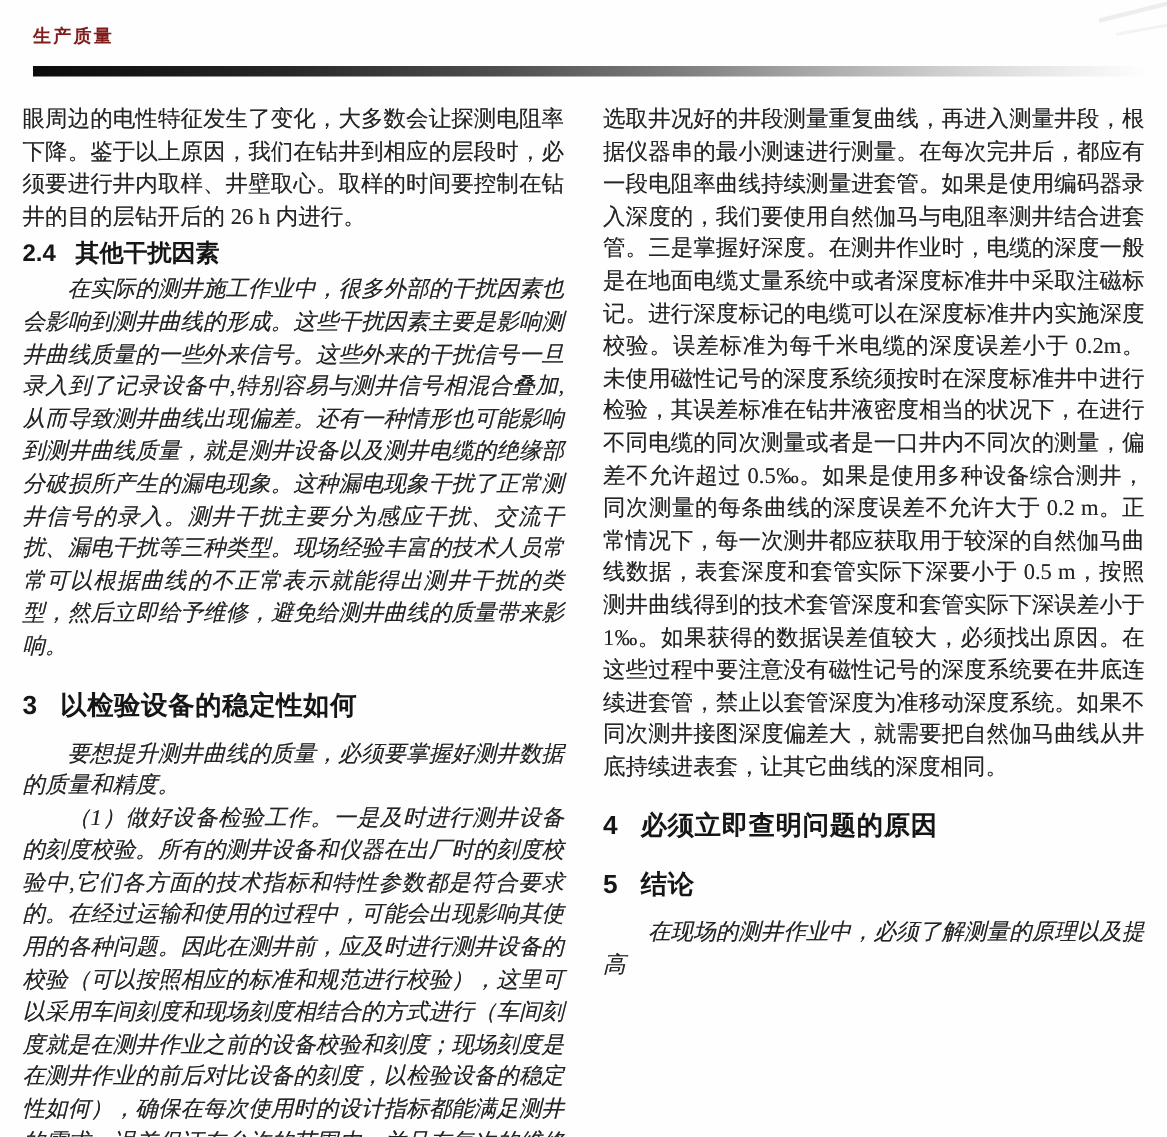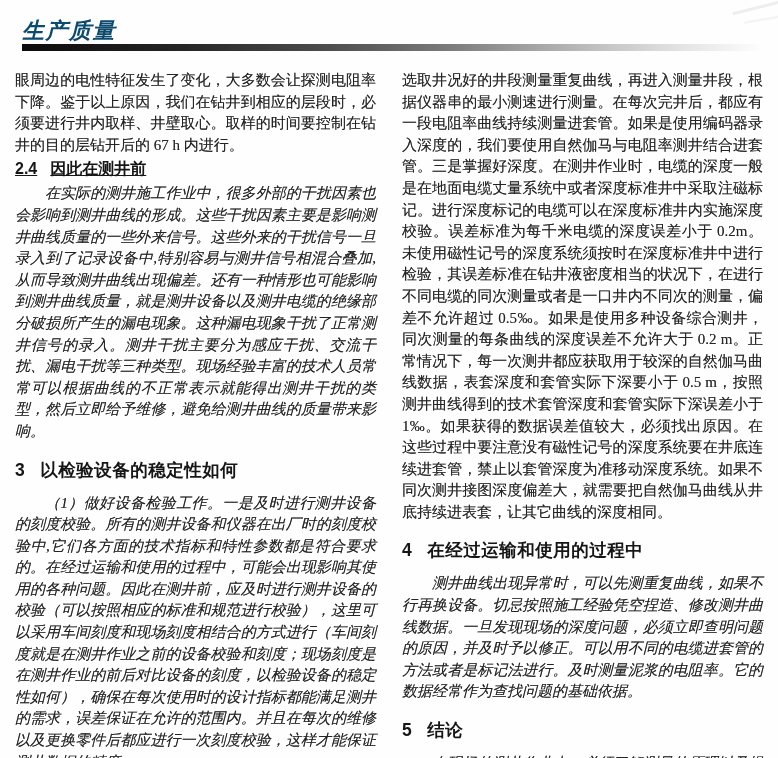--- a/index.html
+++ b/index.html
@@ -14,25 +14,24 @@
     background: #fefefe;
     overflow: hidden;
     font-family: "Liberation Serif", serif;
     color: #222222;
   }
   
   .masthead-title {
     position: absolute;
     top: 16px; left: 22px;
     font-family: "Liberation Sans", sans-serif;
-    font-style: italic;
     font-weight: bold;
-    font-size: 22px;
+    font-size: 12px;
     letter-spacing: 1.5px;
-    color: #0c4a6e;
+    color: #7f1d1d;
   }
   .masthead-rule {
     position: absolute;
     top: 44px; left: 22px;
     width: 742px; height: 7px;
     background: linear-gradient(to right,
       #0c0c0c 0%, #262626 22%, #4f4f4f 42%, #7d7d7d 58%,
       #a8a8a8 70%, #c9c9c9 80%, #e4e4e4 89%, rgba(255,255,255,0) 100%);
   }
   
@@ -60,21 +59,20 @@
   h2 {
     font-family: "Liberation Sans", sans-serif;
     font-weight: bold;
     color: #161616;
     display: flex;
     align-items: baseline;
   }
   h2.sub {
     font-size: 16px;
     margin: 3px 0 3px 0;
-    text-decoration: underline;
   }
   h2.main {
     font-size: 17.5px;
     margin: 15px 0 11px 0;
     letter-spacing: 0.5px;
   }
   h2 .num  { flex: none; }
   h2.sub  .num { margin-right: 13px; }
   h2.main .num { margin-right: 15px; }
 </style>
@@ -86,47 +84,47 @@
   <span class="masthead-title">生产质量</span>
 
   <div class="masthead-rule"></div>
 
   <div class="artifact a1"></div>
   <div class="artifact a2"></div>
 
   <div class="columns">
 
     <div class="col">
-      <p class="body">眼周边的电性特征发生了变化，大多数会让探测电阻率下降。鉴于以上原因，我们在钻井到相应的层段时，必须要进行井内取样、井壁取心。取样的时间要控制在钻井的目的层钻开后的 67 h 内进行。</p>
+      <p class="body">眼周边的电性特征发生了变化，大多数会让探测电阻率下降。鉴于以上原因，我们在钻井到相应的层段时，必须要进行井内取样、井壁取心。取样的时间要控制在钻井的目的层钻开后的 26 h 内进行。</p>
 
       <h2 class="sub">
         <span class="num">2.4</span>
-        <span class="ttl">因此在测井前</span>
+        <span class="ttl">其他干扰因素</span>
       </h2>
 
       <p class="body indent">在实际的测井施工作业中，很多外部的干扰因素也会影响到测井曲线的形成。这些干扰因素主要是影响测井曲线质量的一些外来信号。这些外来的干扰信号一旦录入到了记录设备中,特别容易与测井信号相混合叠加,从而导致测井曲线出现偏差。还有一种情形也可能影响到测井曲线质量，就是测井设备以及测井电缆的绝缘部分破损所产生的漏电现象。这种漏电现象干扰了正常测井信号的录入。测井干扰主要分为感应干扰、交流干扰、漏电干扰等三种类型。现场经验丰富的技术人员常常可以根据曲线的不正常表示就能得出测井干扰的类型，然后立即给予维修，避免给测井曲线的质量带来影响。</p>
 
       <h2 class="main">
         <span class="num">3</span>
         <span class="ttl">以检验设备的稳定性如何</span>
       </h2>
 
+      <p class="body indent">要想提升测井曲线的质量，必须要掌握好测井数据的质量和精度。</p>
 
       <p class="body indent">（1）做好设备检验工作。一是及时进行测井设备的刻度校验。所有的测井设备和仪器在出厂时的刻度校验中,它们各方面的技术指标和特性参数都是符合要求的。在经过运输和使用的过程中，可能会出现影响其使用的各种问题。因此在测井前，应及时进行测井设备的校验（可以按照相应的标准和规范进行校验），这里可以采用车间刻度和现场刻度相结合的方式进行（车间刻度就是在测井作业之前的设备校验和刻度；现场刻度是在测井作业的前后对比设备的刻度，以检验设备的稳定性如何），确保在每次使用时的设计指标都能满足测井的需求，误差保证在允许的范围内。并且在每次的维修以及更换零件后都应进行一次刻度校验，这样才能保证测井数据的精度。</p>
     </div>
 
     <div class="col">
       <p class="body">选取井况好的井段测量重复曲线，再进入测量井段，根据仪器串的最小测速进行测量。在每次完井后，都应有一段电阻率曲线持续测量进套管。如果是使用编码器录入深度的，我们要使用自然伽马与电阻率测井结合进套管。三是掌握好深度。在测井作业时，电缆的深度一般是在地面电缆丈量系统中或者深度标准井中采取注磁标记。进行深度标记的电缆可以在深度标准井内实施深度校验。误差标准为每千米电缆的深度误差小于 0.2m。未使用磁性记号的深度系统须按时在深度标准井中进行检验，其误差标准在钻井液密度相当的状况下，在进行不同电缆的同次测量或者是一口井内不同次的测量，偏差不允许超过 0.5‰。如果是使用多种设备综合测井，同次测量的每条曲线的深度误差不允许大于 0.2 m。正常情况下，每一次测井都应获取用于较深的自然伽马曲线数据，表套深度和套管实际下深要小于 0.5 m，按照测井曲线得到的技术套管深度和套管实际下深误差小于1‰。如果获得的数据误差值较大，必须找出原因。在这些过程中要注意没有磁性记号的深度系统要在井底连续进套管，禁止以套管深度为准移动深度系统。如果不同次测井接图深度偏差大，就需要把自然伽马曲线从井底持续进表套，让其它曲线的深度相同。</p>
 
       <h2 class="main">
         <span class="num">4</span>
-        <span class="ttl">在经过运输和使用的过程中</span>
+        <span class="ttl">必须立即查明问题的原因</span>
       </h2>
 
-      <p class="body indent">测井曲线出现异常时，可以先测重复曲线，如果不行再换设备。切忌按照施工经验凭空捏造、修改测井曲线数据。一旦发现现场的深度问题，必须立即查明问题的原因，并及时予以修正。可以用不同的电缆进套管的方法或者是标记法进行。及时测量泥浆的电阻率。它的数据经常作为查找问题的基础依据。</p>
 
       <h2 class="main">
         <span class="num">5</span>
         <span class="ttl">结论</span>
       </h2>
 
       <p class="body indent">在现场的测井作业中，必须了解测量的原理以及提高</p>
     </div>
 
   </div>

